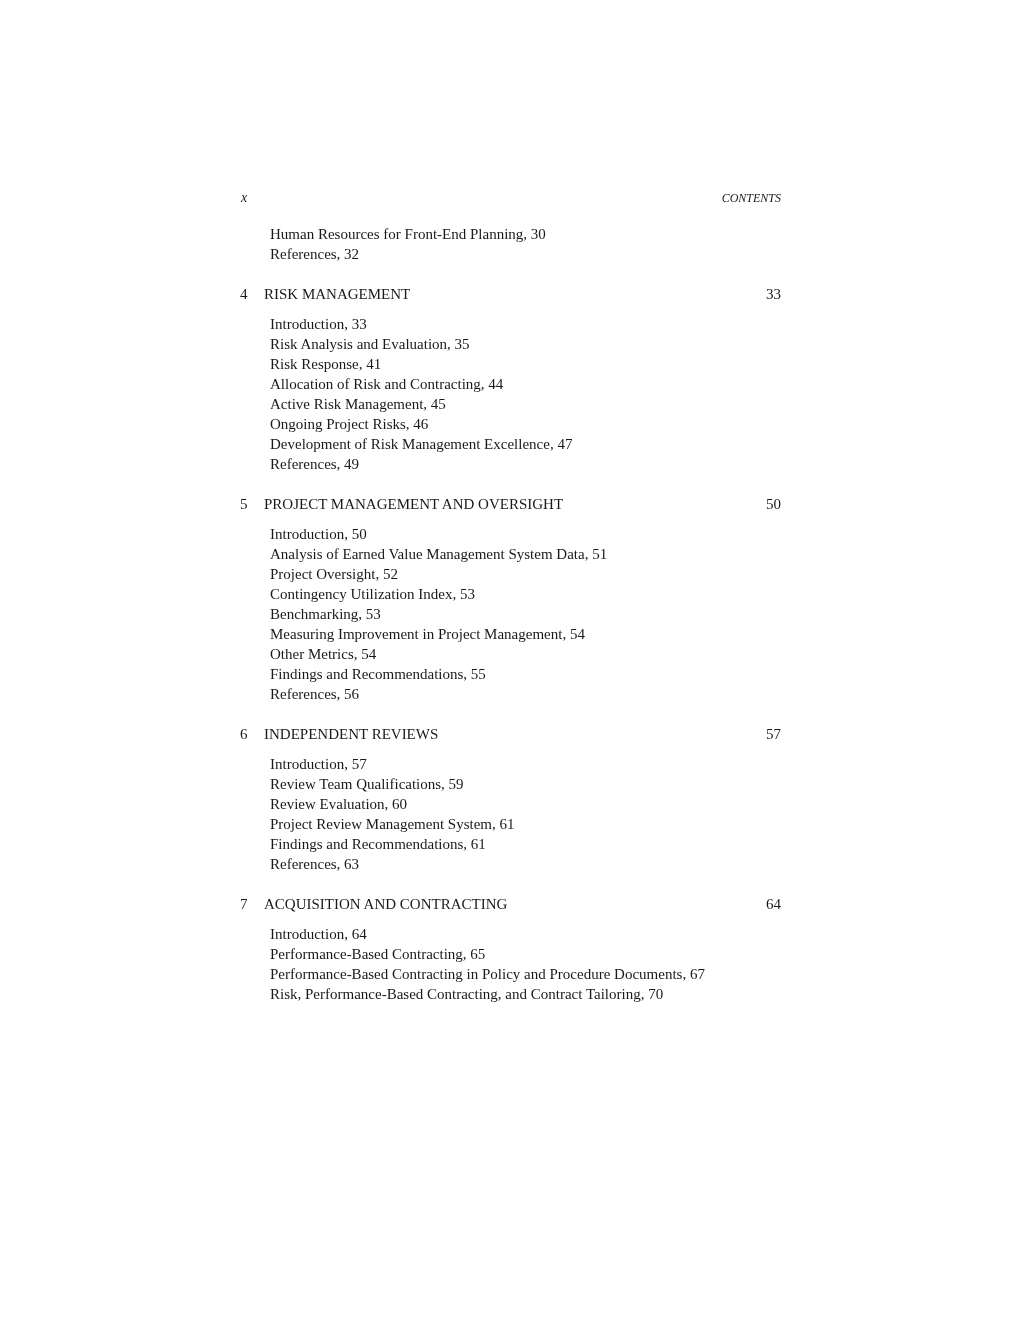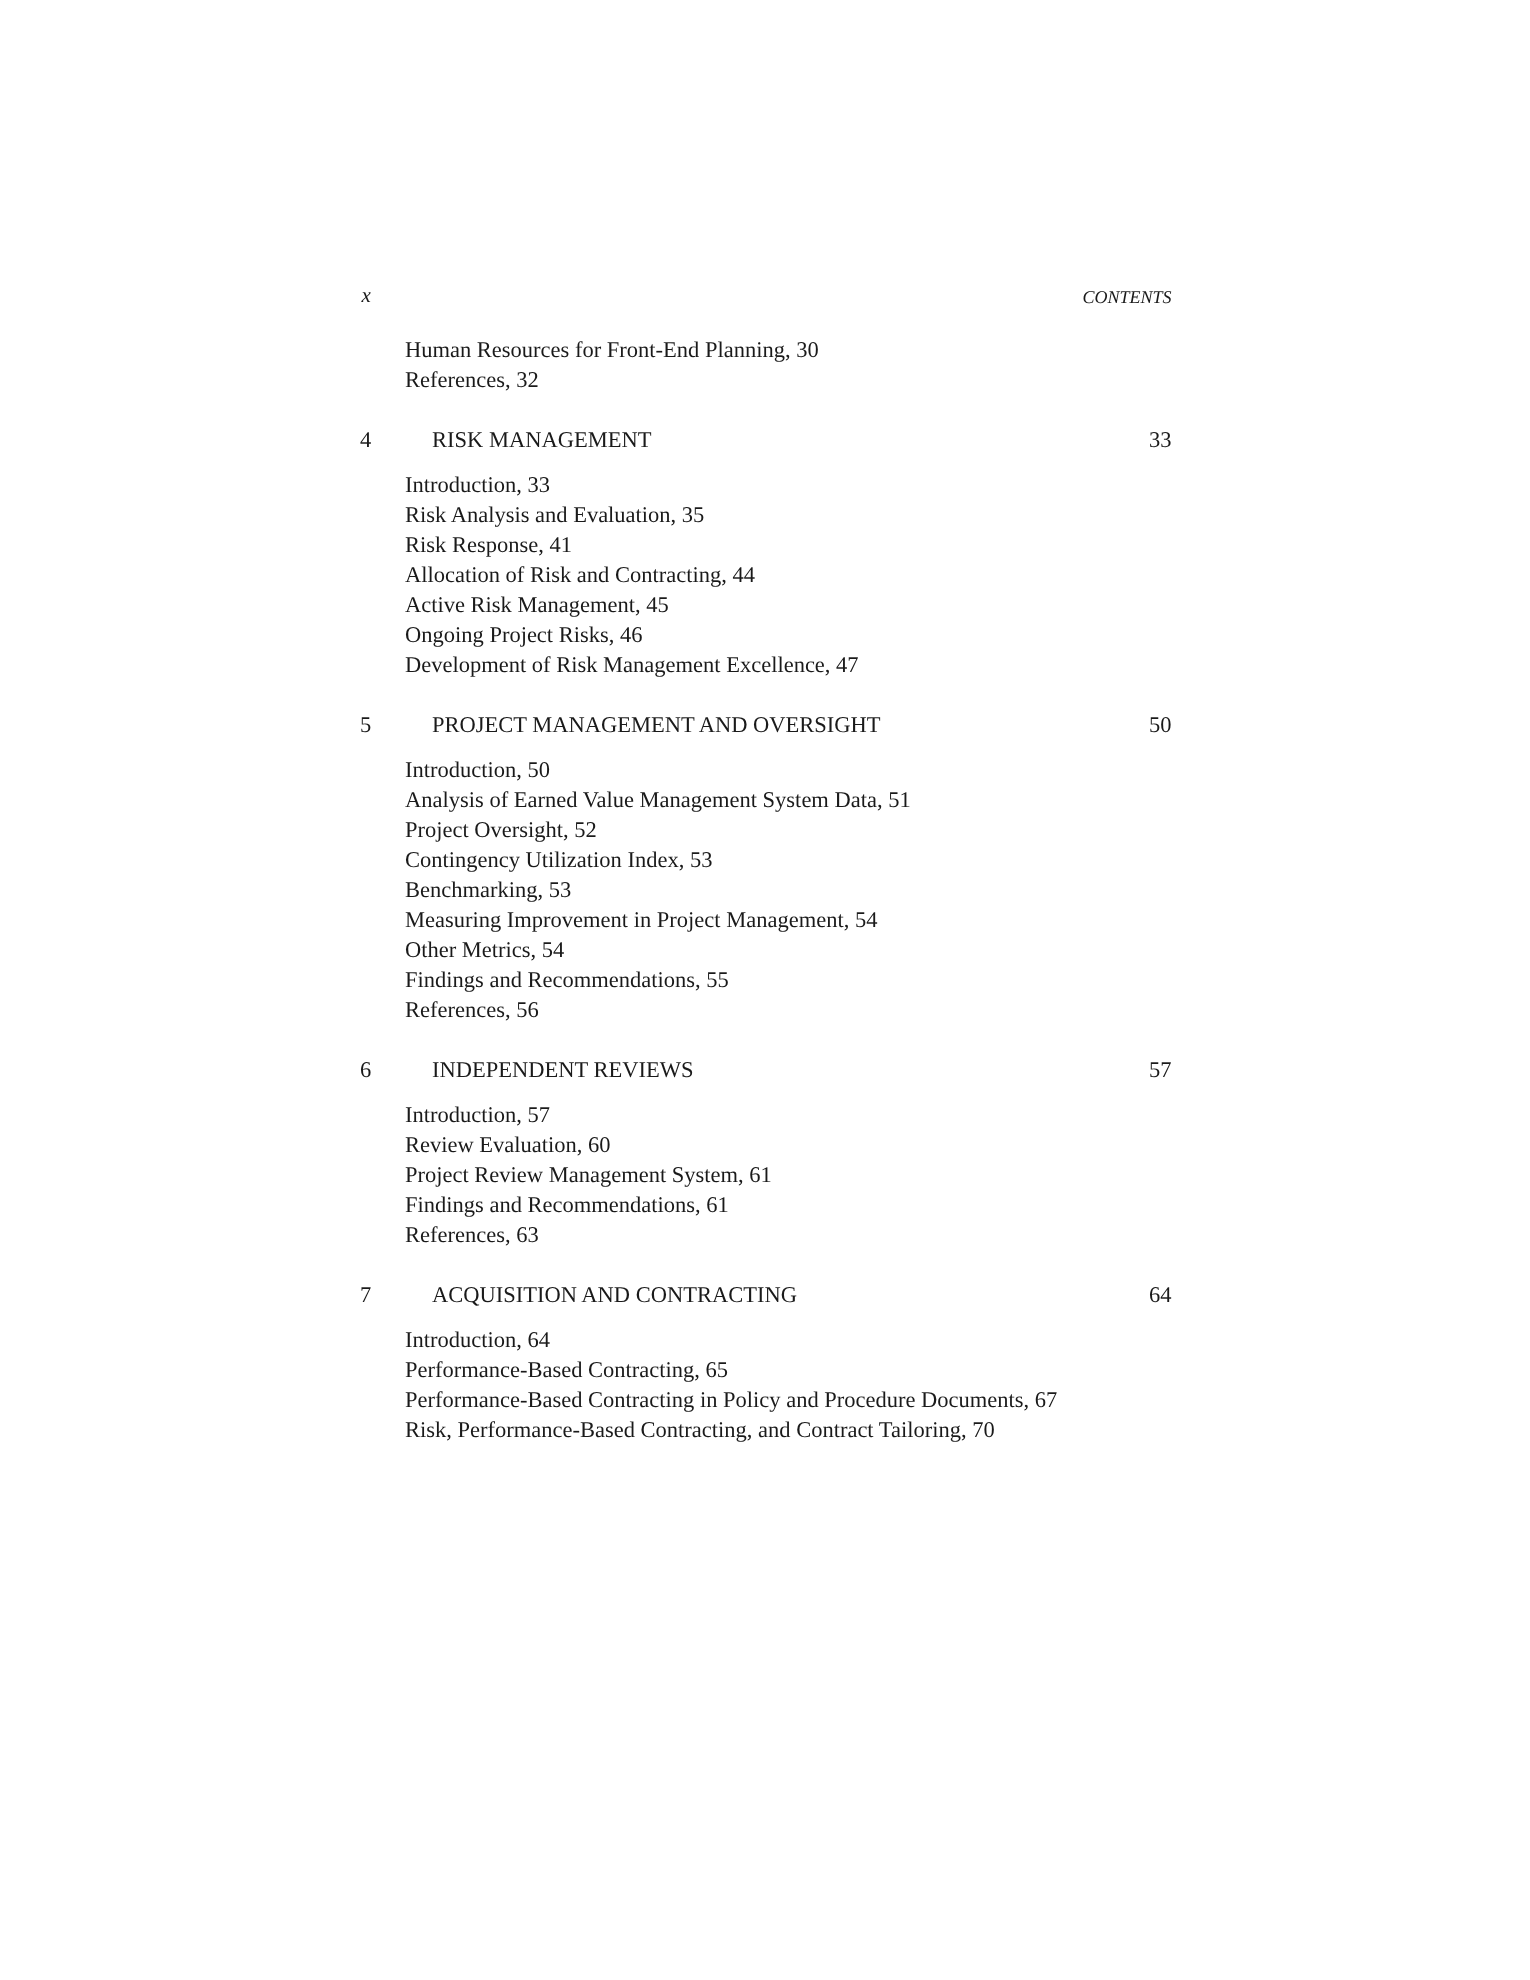--- a/index.html
+++ b/index.html
@@ -53,21 +53,21 @@
       margin-top: 20px;
       margin-bottom: 10px;
     }
     .chapter .num {
       position: absolute;
       left: 0;
       top: 0;
     }
     .chapter .ctitle {
       position: absolute;
-      left: 48px;
+      left: 24px;
       top: 0;
     }
     .chapter .page {
       position: absolute;
       right: 0;
       top: 0;
     }
   </style>
 </head>
 <body>
@@ -86,20 +86,21 @@
     <span class="ctitle">RISK MANAGEMENT</span>
     <span class="page">33</span>
   </div>
   <div class="entry">Introduction, 33</div>
   <div class="entry">Risk Analysis and Evaluation, 35</div>
   <div class="entry">Risk Response, 41</div>
   <div class="entry">Allocation of Risk and Contracting, 44</div>
   <div class="entry">Active Risk Management, 45</div>
   <div class="entry">Ongoing Project Risks, 46</div>
   <div class="entry">Development of Risk Management Excellence, 47</div>
+  <div class="entry">References, 49</div>
 
   <div class="chapter">
     <span class="num">5</span>
     <span class="ctitle">PROJECT MANAGEMENT AND OVERSIGHT</span>
     <span class="page">50</span>
   </div>
   <div class="entry">Introduction, 50</div>
   <div class="entry">Analysis of Earned Value Management System Data, 51</div>
   <div class="entry">Project Oversight, 52</div>
   <div class="entry">Contingency Utilization Index, 53</div>
@@ -108,20 +109,21 @@
   <div class="entry">Other Metrics, 54</div>
   <div class="entry">Findings and Recommendations, 55</div>
   <div class="entry">References, 56</div>
 
   <div class="chapter">
     <span class="num">6</span>
     <span class="ctitle">INDEPENDENT REVIEWS</span>
     <span class="page">57</span>
   </div>
   <div class="entry">Introduction, 57</div>
+  <div class="entry">Review Team Qualifications, 59</div>
   <div class="entry">Review Evaluation, 60</div>
   <div class="entry">Project Review Management System, 61</div>
   <div class="entry">Findings and Recommendations, 61</div>
   <div class="entry">References, 63</div>
 
   <div class="chapter">
     <span class="num">7</span>
     <span class="ctitle">ACQUISITION AND CONTRACTING</span>
     <span class="page">64</span>
   </div>

